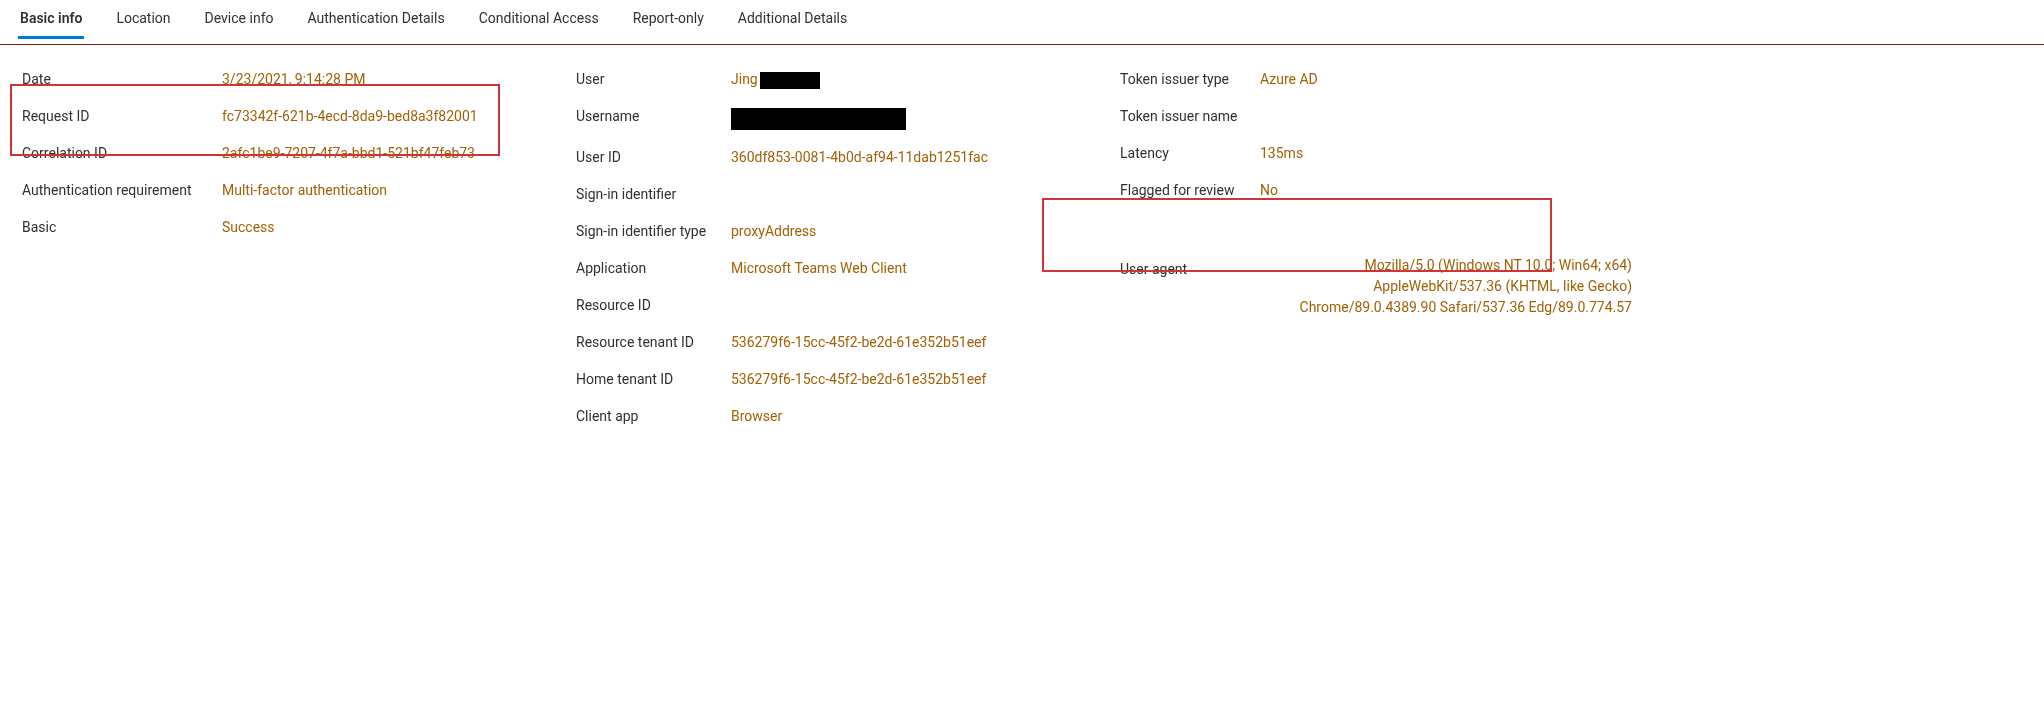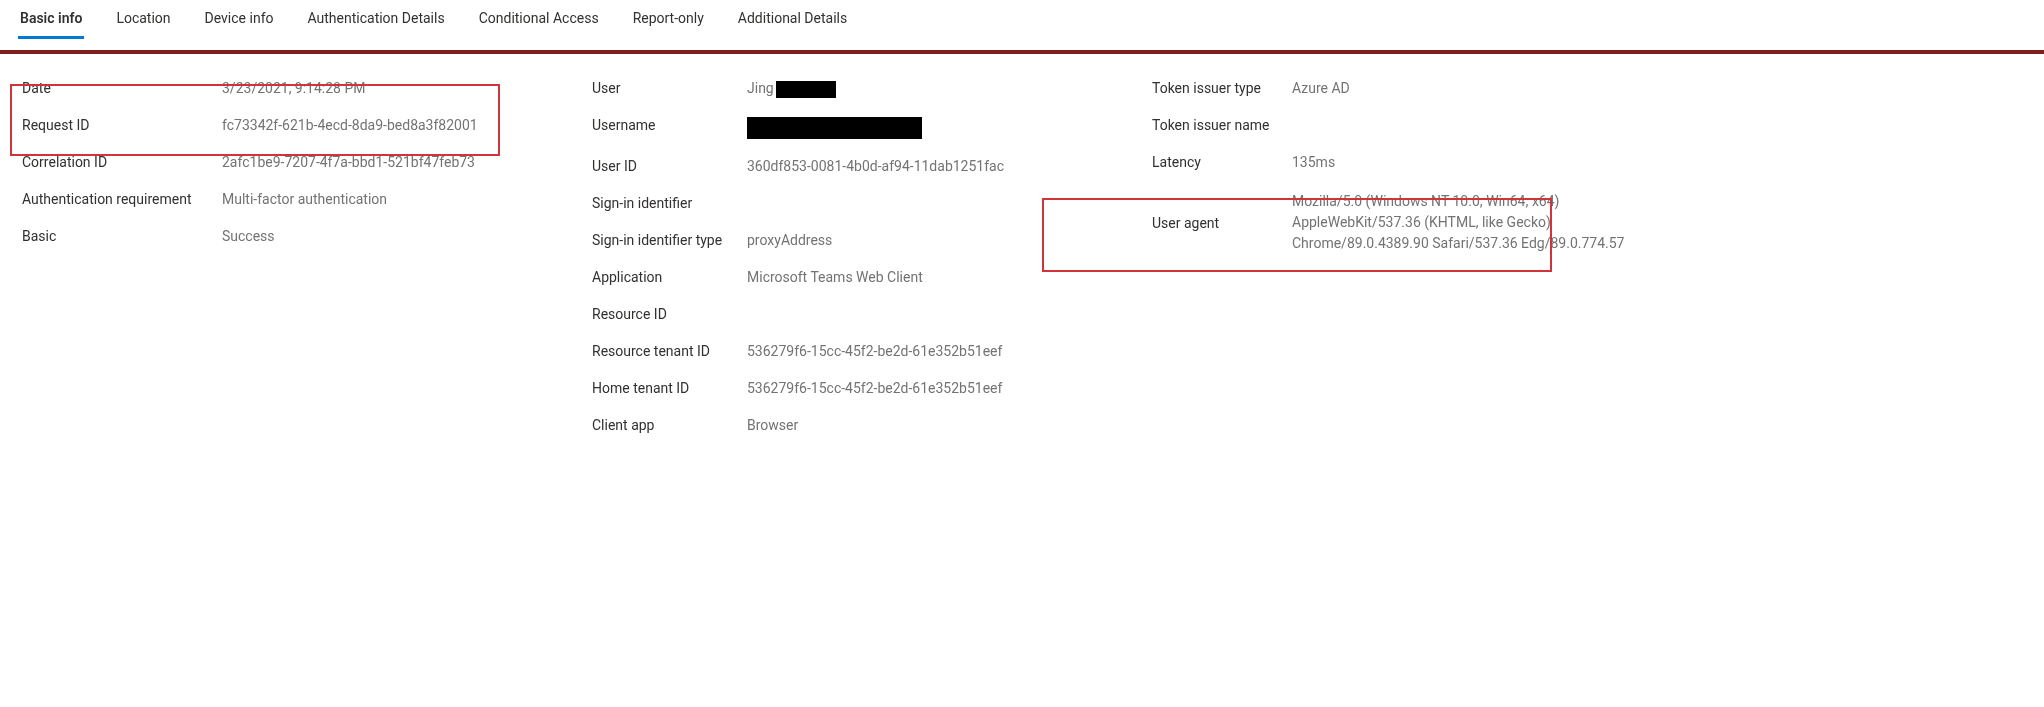--- a/index.html
+++ b/index.html
@@ -7,57 +7,57 @@
       font-family: "Segoe UI", -apple-system, BlinkMacSystemFont, Roboto, sans-serif;
       font-size: 14px;
       color: #323130;
       background: #ffffff;
       padding: 0;
       width: 2044px;
     }
     .tabs {
       display: flex;
       gap: 30px;
-      padding: 8px 18px 12px 18px;
-      border-bottom: 4px solid #7f1d1d;
+      padding: 8px 18px 6px 18px;
+      border-bottom: 1px solid #7f1d1d;
     }
     .tab {
       padding: 2px 2px 10px 2px;
       cursor: pointer;
       color: #323130;
       position: relative;
     }
     .tab.active {
       font-weight: 600;
       border-bottom: 3px solid #0078d4;
       margin-bottom: -1px;
     }
     .content {
       display: flex;
       padding: 18px 18px 20px 18px;
-      gap: 60px;
+      gap: 44px;
       align-items: flex-start;
     }
     .col {
       display: flex;
       flex-direction: column;
     }
     .col1 { width: 510px; }
     .col2 { width: 500px; }
     .col3 { width: 520px; }
     .row {
       display: flex;
       align-items: flex-start;
       min-height: 37px;
       padding: 8px 4px;
     }
     .col1 .label { width: 200px; flex-shrink:0; }
     .col2 .label { width: 155px; flex-shrink:0; }
     .col3 .label { width: 140px; flex-shrink:0; }
-    .value { color: #737373; }
+    .value { color: #a16207; text-align: right; }
     .redacted-inline {
       display: inline-block;
       width: 60px; height: 17px; background: #000;
       vertical-align: middle; margin-left: 2px;
     }
     .redacted-block {
       display: inline-block;
       width: 175px; height: 22px; background: #000;
     }
     .highlight-box1 {
@@ -67,21 +67,21 @@
       left: 10px; top: 84px;
       width: 490px; height: 72px;
     }
     .highlight-box2 {
       position: absolute;
       border: 2px solid #d13438;
       pointer-events: none;
       left: 1042px; top: 198px;
       width: 510px; height: 74px;
     }
-    .ua-value { line-height: 1.5; }
+    .ua-value { line-height: 1.5; margin-top: 36px; }
     .container { position: relative; }
   </style>
 </head>
 <body>
 
 <div class="container">
 
   <div class="tabs">
     <div class="tab active">Basic info</div>
     <div class="tab">Location</div>
@@ -170,20 +170,24 @@
         <div class="value">Azure AD</div>
       </div>
       <div class="row">
         <div class="label">Token issuer name</div>
         <div class="value"></div>
       </div>
       <div class="row">
         <div class="label">Latency</div>
         <div class="value">135ms</div>
       </div>
+      <div class="row">
+        <div class="label">Flagged for review</div>
+        <div class="value">No</div>
+      </div>
       <div class="row" style="align-items:center;">
         <div class="label">User agent</div>
         <div class="value ua-value">Mozilla/5.0 (Windows NT 10.0; Win64; x64) AppleWebKit/537.36 (KHTML, like Gecko) Chrome/89.0.4389.90 Safari/537.36 Edg/89.0.774.57</div>
       </div>
     </div>
 
   </div>
 
   <div class="highlight-box1"></div>
   <div class="highlight-box2"></div>

